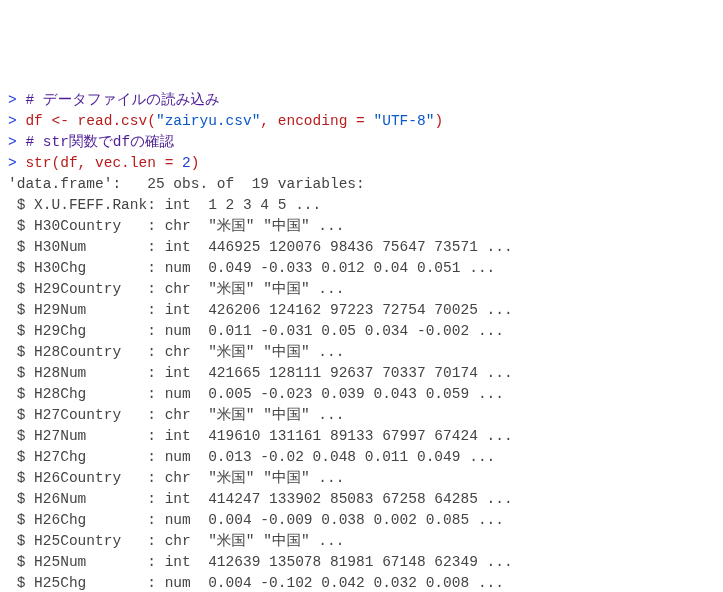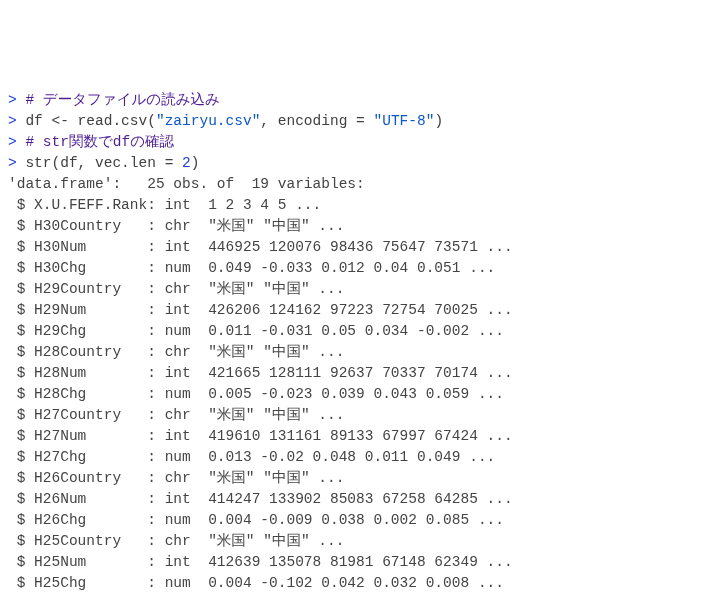--- a/index.html
+++ b/index.html
@@ -9,21 +9,21 @@
     font-size:14.5px;
     line-height:1.45;
     padding:6px 8px;
     white-space:pre;
     color:#333333;
     width:723px;
     box-sizing:border-box;
   }
   .line{white-space:pre;}
   .prompt{color:#2040d8;}
-  .cmd{color:#404040;}
+  .cmd{color:#b91c1c;}
   .comment{color:#4c1d95;}
   .str{color:#0a58ca;}
   .num{color:#2040d8;}
   .out{color:#444444;}
 </style>
 </head>
 <body>
 
 
 

